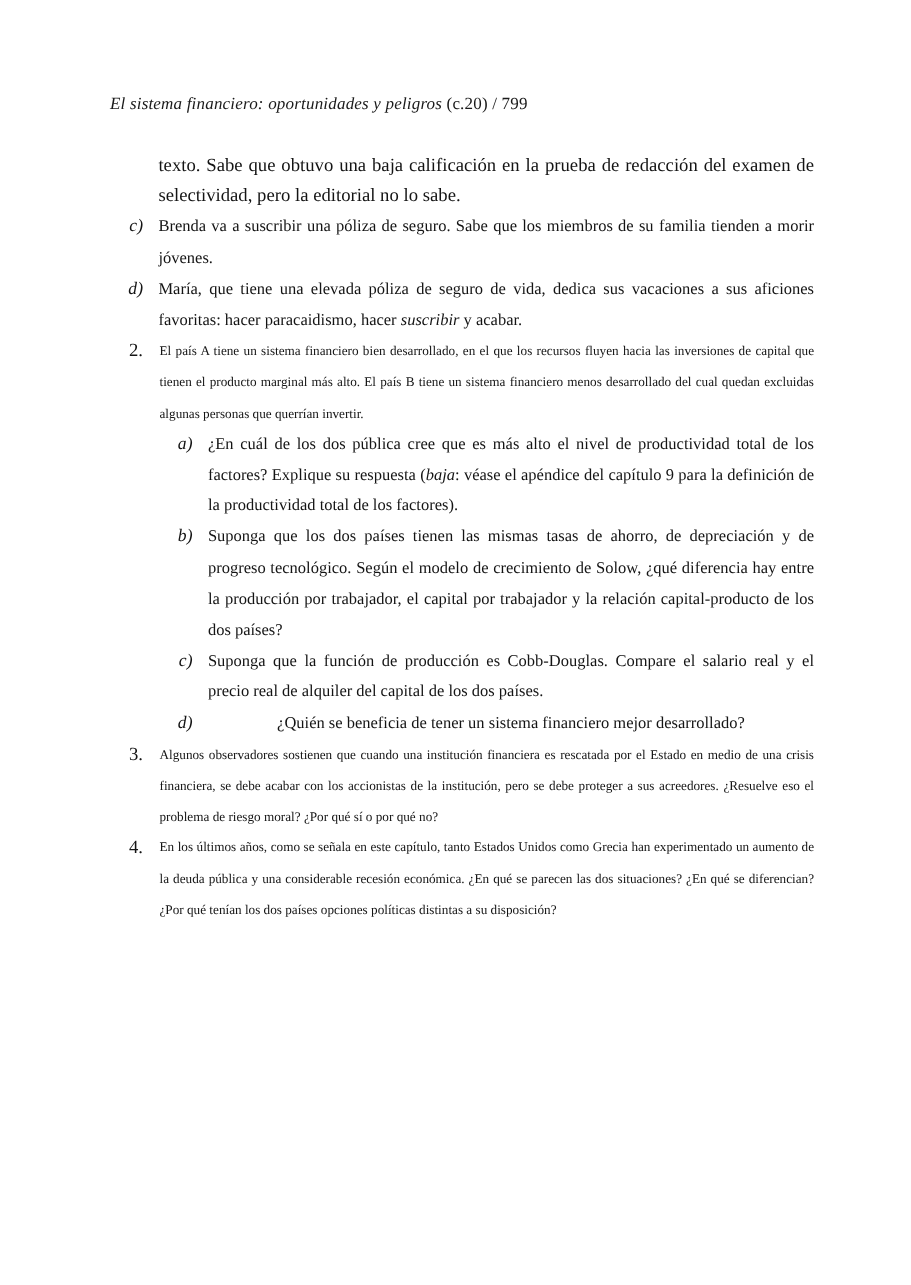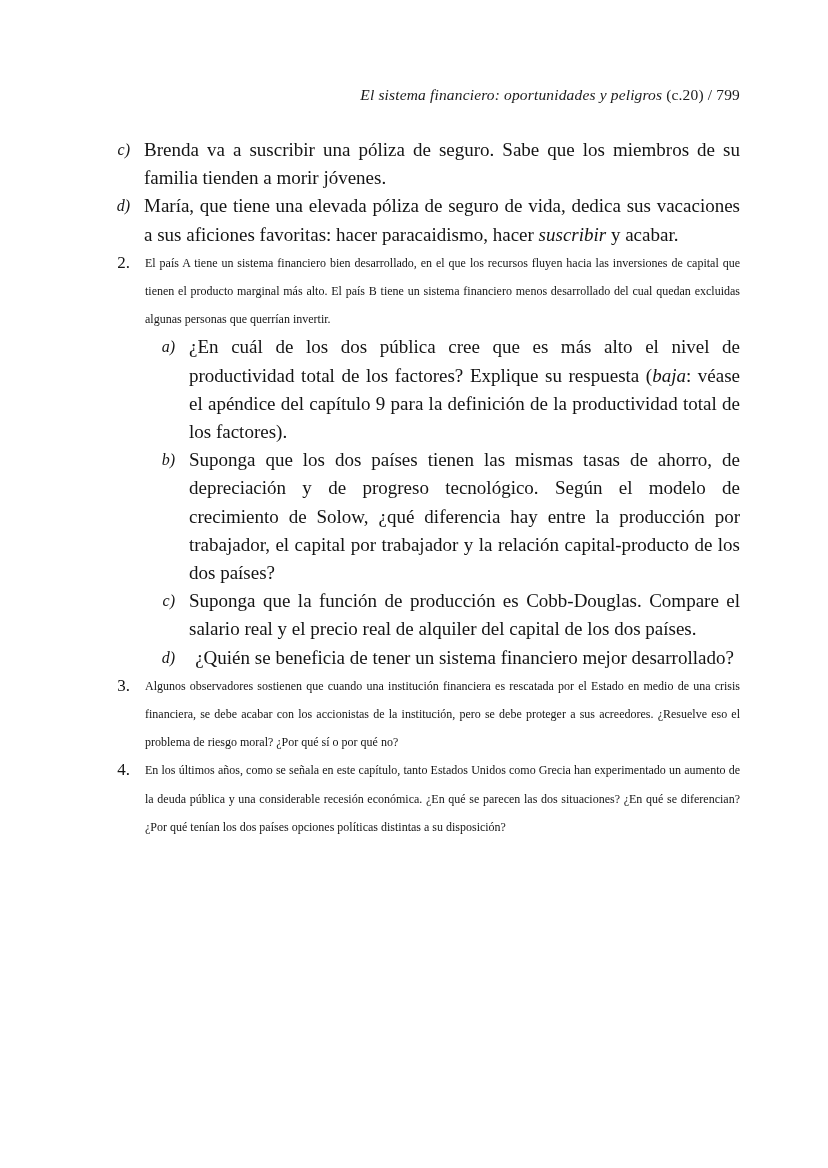--- a/index.html
+++ b/index.html
@@ -23,21 +23,21 @@
     width: 828px;
     height: 1168px;
     background: #ffffff;
   }
 
   .header {
     position: absolute;
     left: 100px;
     top: 86px;
     width: 640px;
-    text-align: right;
+    text-align: left;
     font-size: 15.5px;
     letter-spacing: 0.01em;
     color: #1a1a1a;
     white-space: nowrap;
   }
   .header .hdr-title {
     font-style: italic;
   }
   .header .hdr-chapter,
   .header .hdr-sep,
@@ -87,21 +87,21 @@
     position: absolute;
     left: 0;
     top: 0;
     width: 30px;
     text-align: right;
     font-size: 16px;
     font-style: italic;
     line-height: 28.2px;
   }
   .lvl2-item > .body {
-    font-size: 19px;
+    font-size: 15px;
     line-height: 28.2px;
     text-align: justify;
     text-justify: inter-word;
   }
 
   
   .cont-para {
     padding-left: 44px;
     font-size: 17px;
     line-height: 28.2px;
@@ -123,20 +123,21 @@
 
   <div class="header">
     <span class="hdr-title">El sistema financiero: oportunidades y peligros</span>
     <span class="hdr-chapter">(c.20)</span>
     <span class="hdr-sep">/</span>
     <span class="hdr-page">799</span>
   </div>
 
   <div class="content">
 
+    <div class="cont-para">texto. Sabe que obtuvo una baja calificación en la prueba de redacción del examen de selectividad, pero la editorial no lo sabe.</div>
 
     <div class="lvl2-item">
       <span class="marker">c)</span>
       <div class="body">Brenda va a suscribir una póliza de seguro. Sabe que los miembros de su familia tienden a morir jóvenes.</div>
     </div>
 
     <div class="lvl2-item">
       <span class="marker">d)</span>
       <div class="body"><span>María, que tiene una elevada póliza de seguro de vida, dedica sus vacaciones a sus aficiones favoritas: hacer paracaidismo, hacer </span><i class="em">suscribir</i><span> y acabar.</span></div>
     </div>

